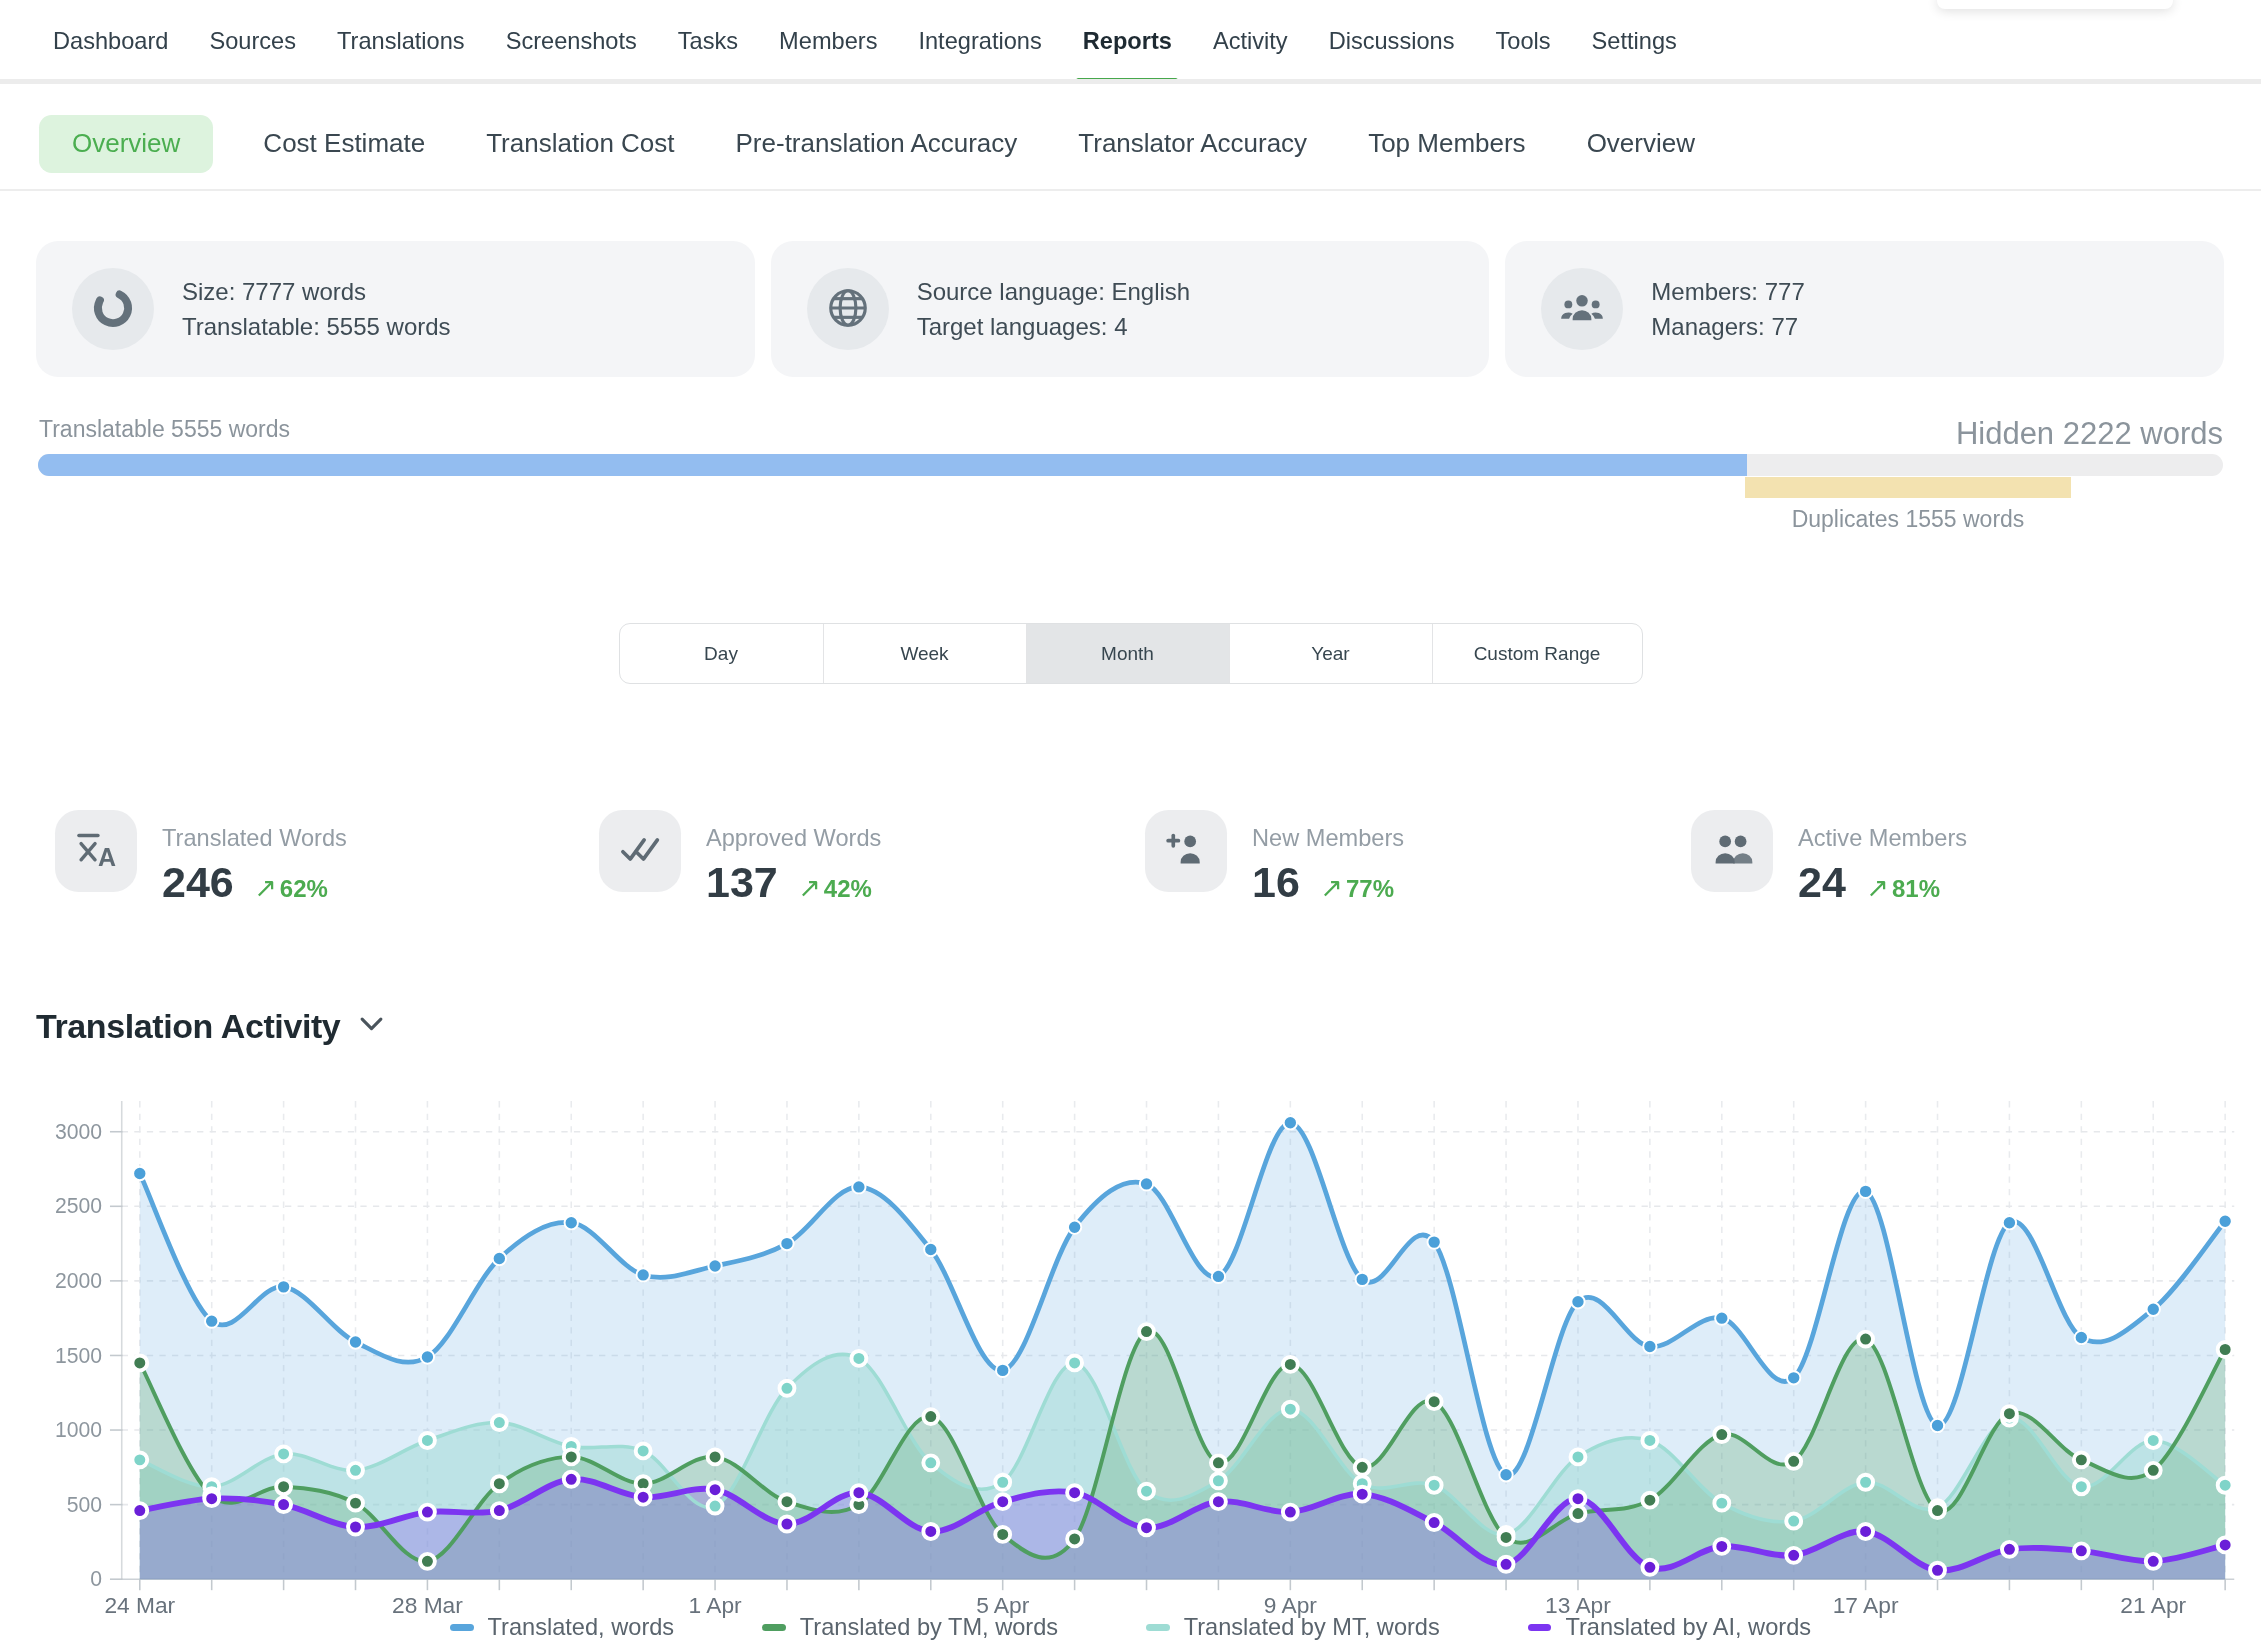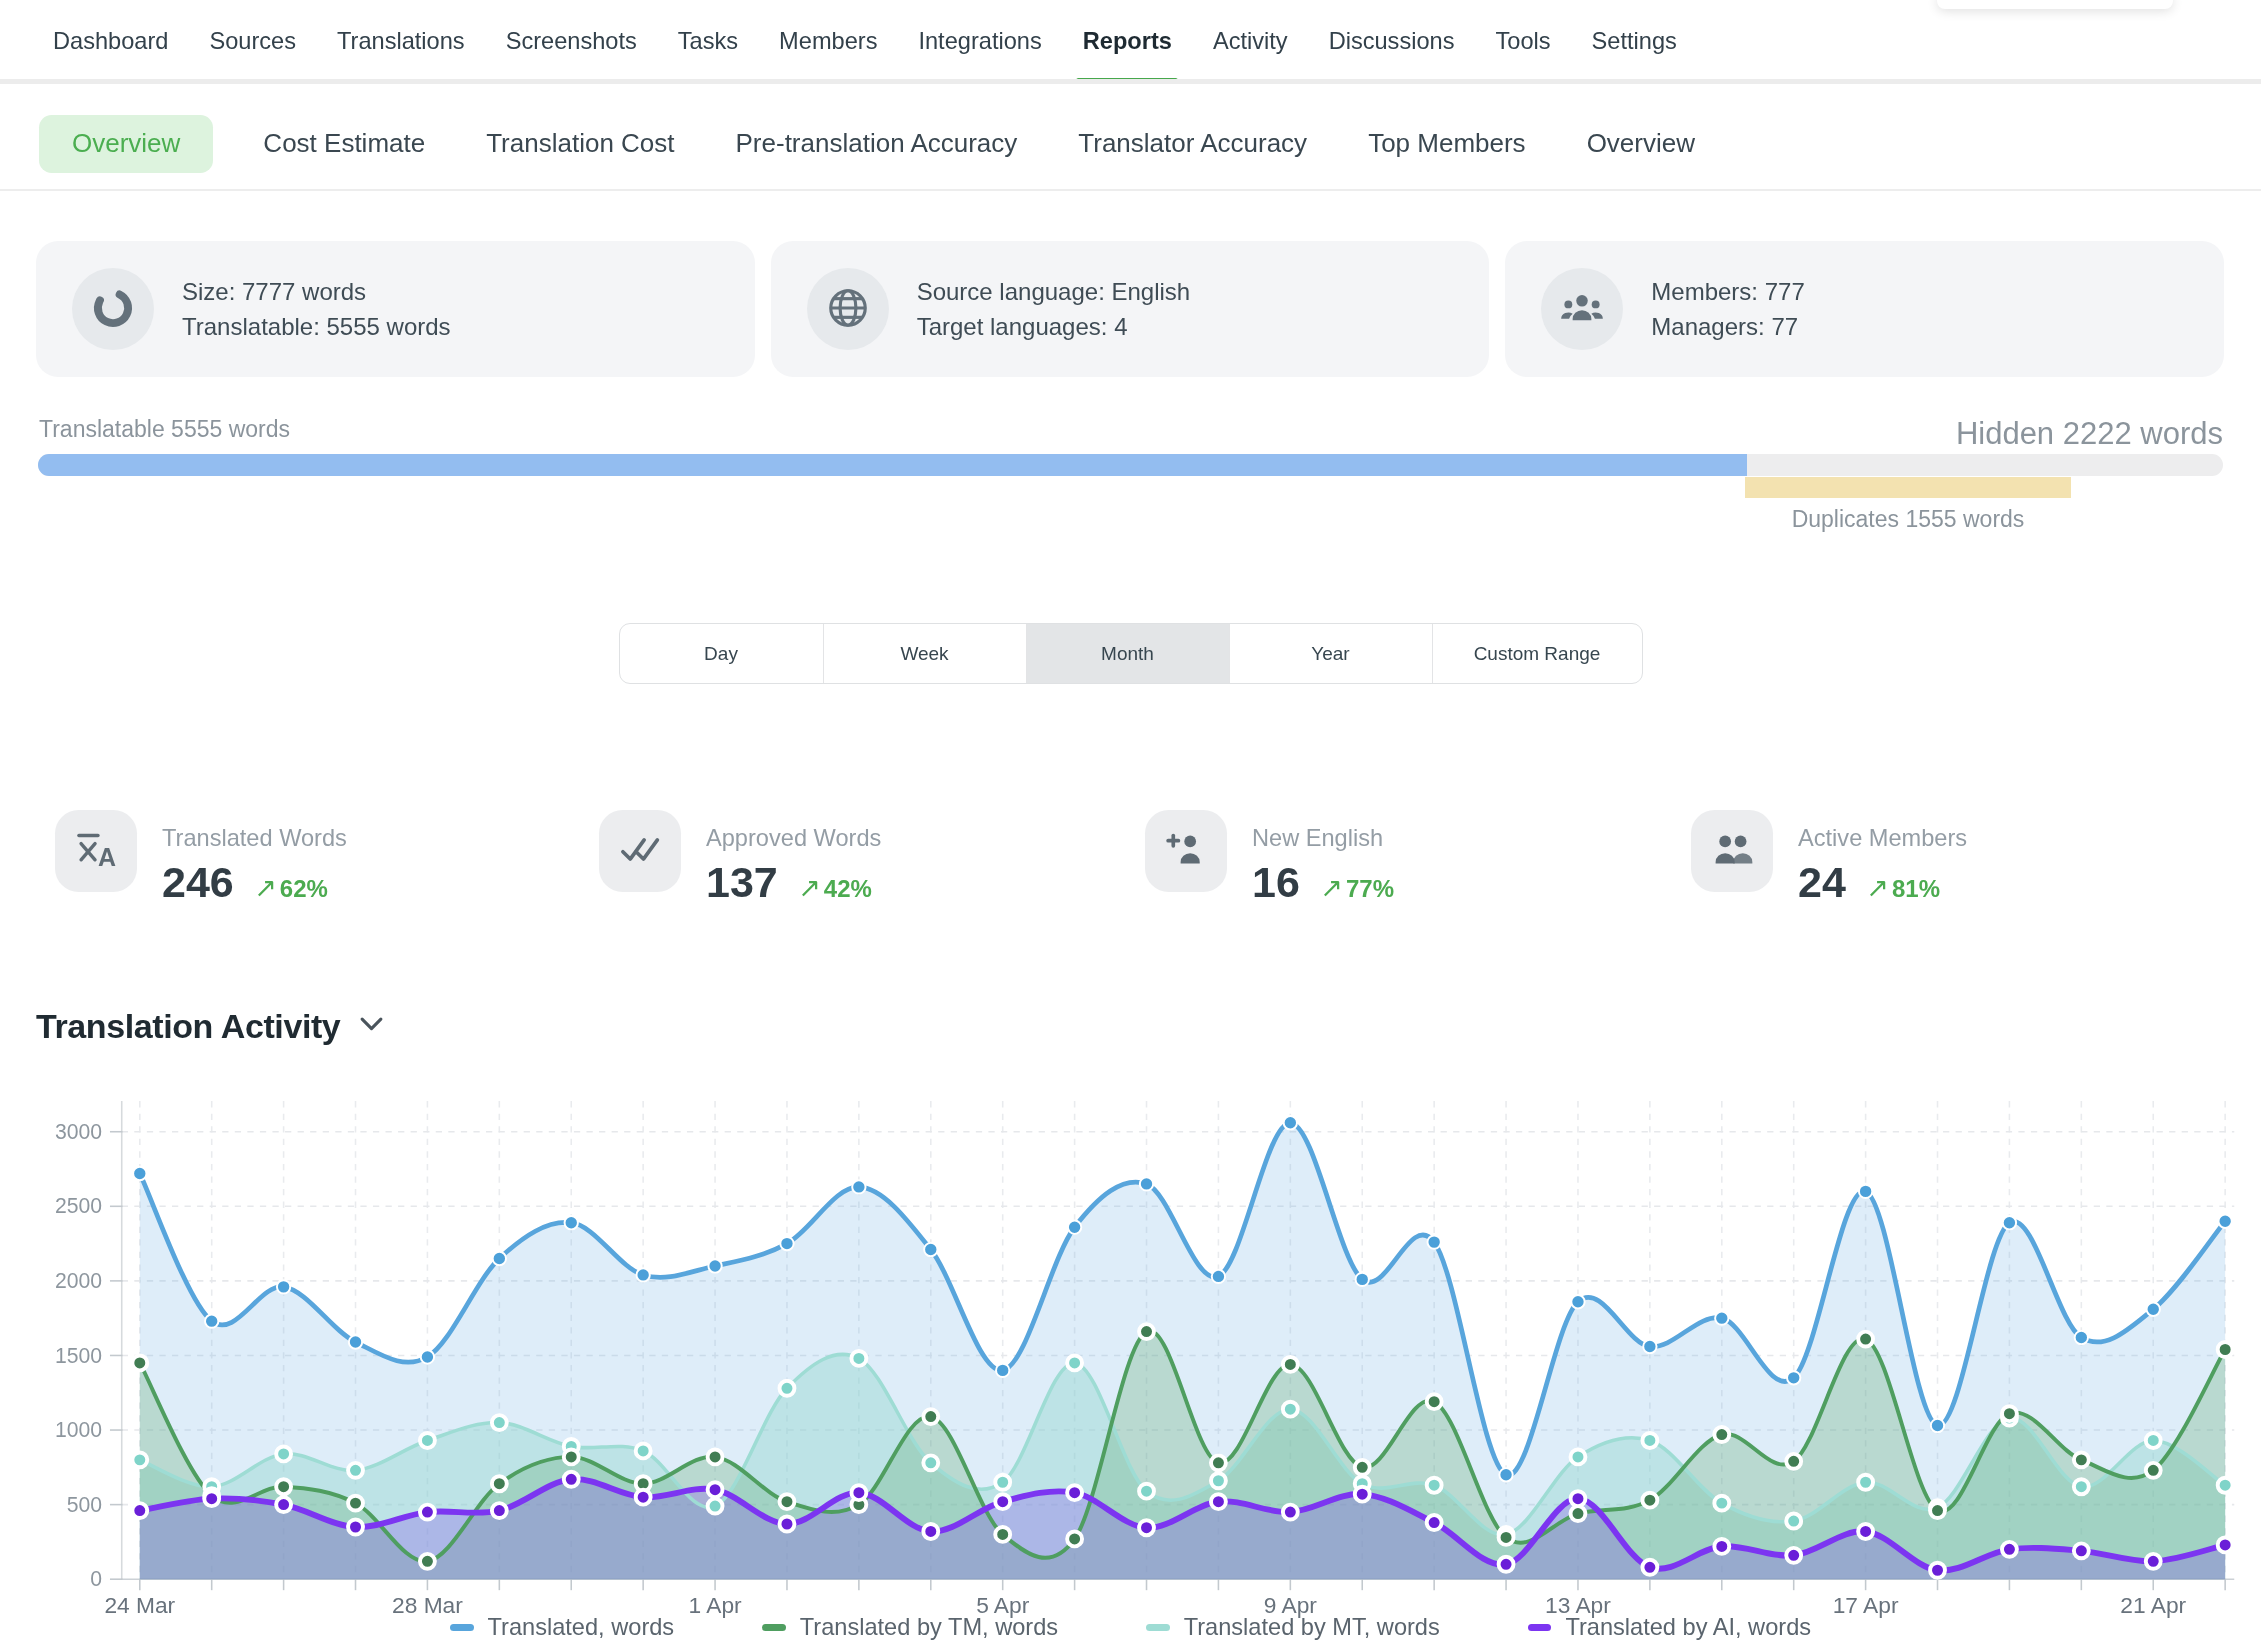--- a/index.html
+++ b/index.html
@@ -258,21 +258,21 @@
           <span class="icon"><svg viewBox="0 0 64 64" fill="#5f6b74">
               <circle cx="37" cy="21" r="8"></circle>
               <path d="M24 49 a13 12 0 0 1 26 0 v2 h-26 z"></path>
               <g stroke="#5f6b74" stroke-width="5" stroke-linecap="round">
                 <line x1="14" y1="13" x2="14" y2="27"></line>
                 <line x1="7" y1="20" x2="21" y2="20"></line>
               </g>
             </svg></span>
         </div>
         <div class="stat-body">
-          <div class="stat-label">New English</div>
+          <div class="stat-label">New Members</div>
           <div class="stat-valuerow">
             <div class="stat-value">16</div>
             <div class="stat-delta">
               <span class="trend">↗</span>
               <span>77%</span>
             </div>
           </div>
         </div>
       </div>
       <div class="stat" style="left: 1691px;">

